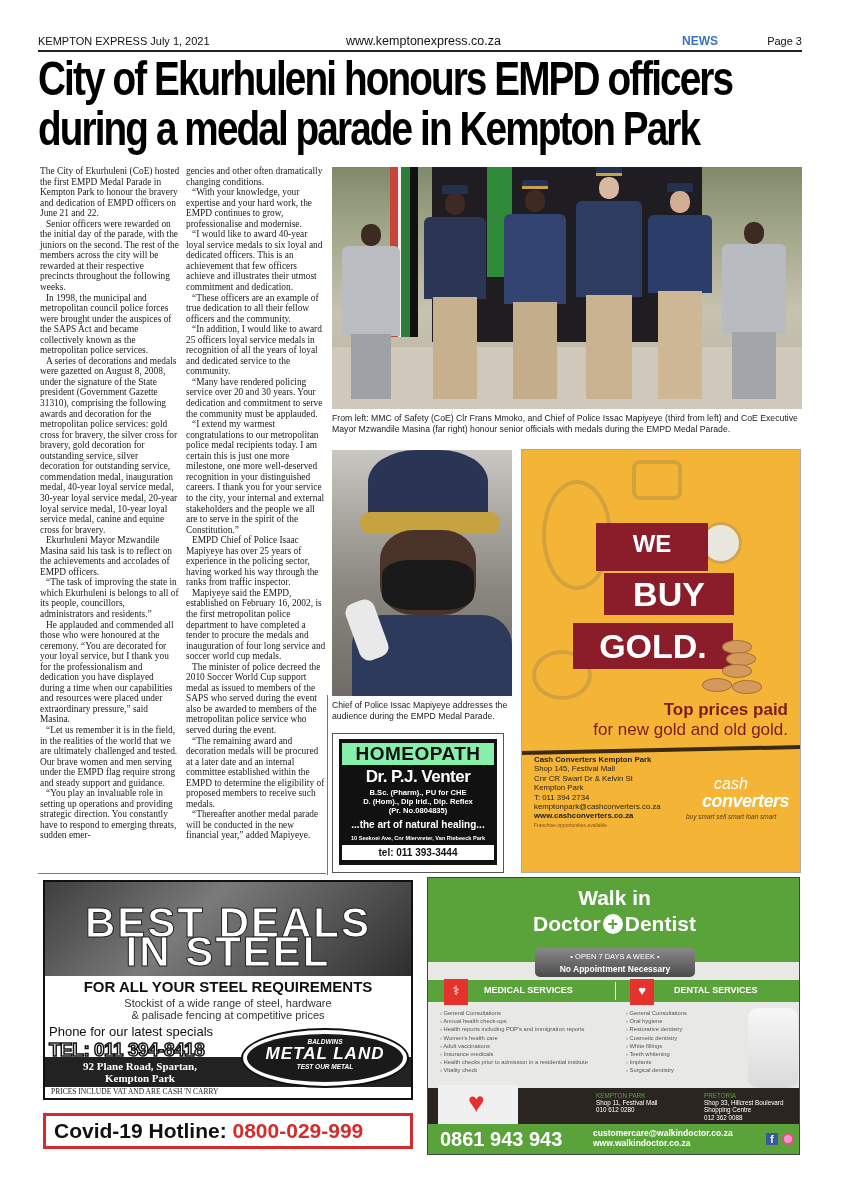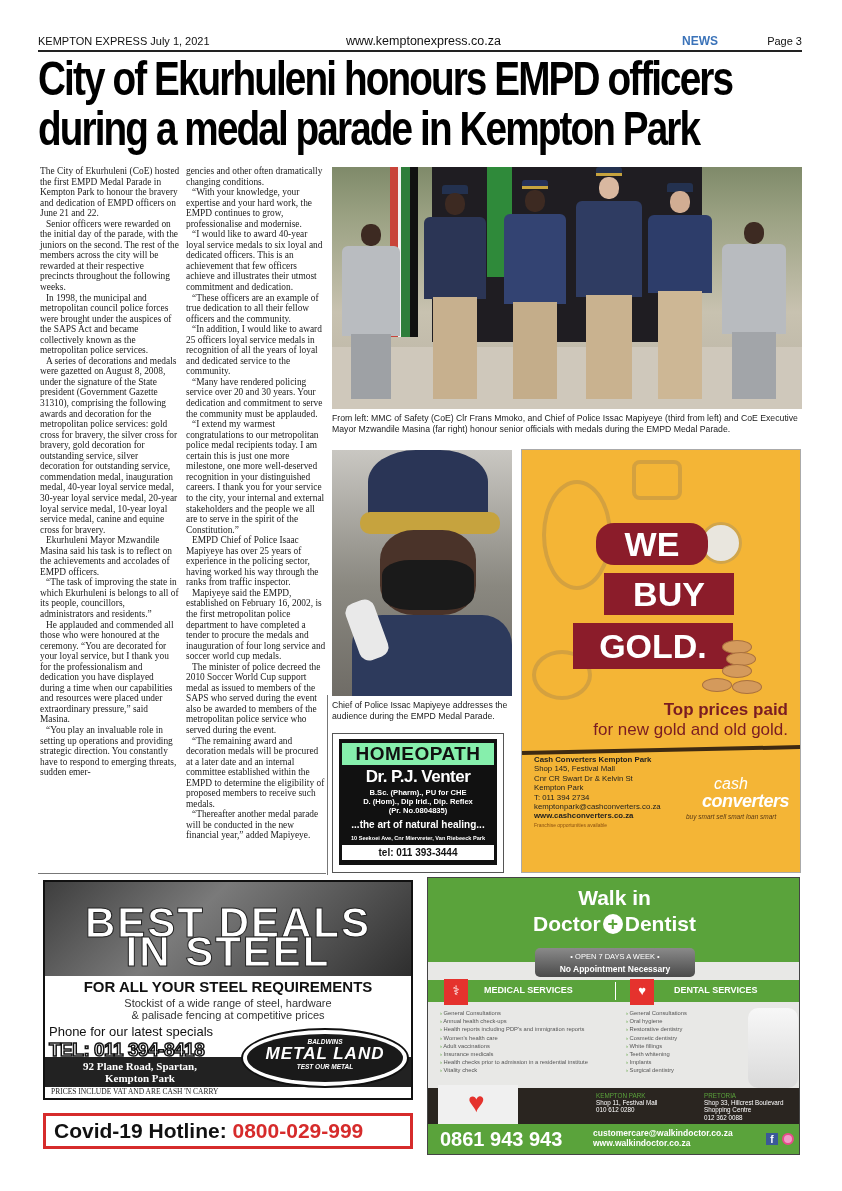--- a/index.html
+++ b/index.html
@@ -56,21 +56,21 @@
   .homeo-creds { position: absolute; left: 0; top: 49px; width: 158px; font-size: 7.6px; line-height: 9px; font-weight: bold; }
   .homeo-slogan { position: absolute; left: 0; top: 80px; width: 158px; font-size: 10px; font-weight: bold; }
   .homeo-addr { position: absolute; left: 0; top: 96px; width: 158px; font-size: 5.6px; font-weight: bold; }
   .homeo-tel { position: absolute; left: 3px; top: 106px; width: 152px; height: 15px; background: #fff; color: #111; font-size: 10px; font-weight: bold; line-height: 15px; }
   .homeo-code { position: absolute; left: 4px; bottom: 1px; font-size: 3px; color: #111; }
 
   
   .gold { position: absolute; left: 521px; top: 449px; width: 280px; height: 424px; background: #f4b536; border: 1px solid #aaa; font-family: "Liberation Sans", sans-serif; overflow: hidden; }
   .gold .jewel { position: absolute; border-radius: 50%; border: 4px solid #d4a13f; }
   .gold .banner { position: absolute; background: #8b1c2a; color: #fff; font-weight: bold; text-align: center; }
-  .gold .b1 { left: 74px; top: 73px; width: 112px; height: 42px; font-size: 34px; line-height: 42px; border-radius: 18px; }
+  .gold .b1 { left: 74px; top: 73px; width: 112px; height: 48px; font-size: 24px; line-height: 42px; }
   .gold .b2 { left: 82px; top: 123px; width: 130px; height: 42px; font-size: 34px; line-height: 42px; }
   .gold .b3 { left: 51px; top: 173px; width: 160px; height: 46px; font-size: 34px; line-height: 46px; }
   .gold .watch { position: absolute; left: 178px; top: 72px; width: 42px; height: 42px; border-radius: 50%; background: #e9e6de; border: 3px solid #d1a54a; }
   .gold .coins { position: absolute; left: 180px; top: 190px; width: 70px; height: 60px; }
   .gold .coin { position: absolute; width: 30px; height: 14px; border-radius: 50%; background: #d49a5c; border: 1px solid #a9713f; }
   .gold .top-prices { position: absolute; right: 12px; top: 250px; font-weight: bold; font-size: 17px; color: #7a1c22; }
   .gold .sub { position: absolute; right: 12px; top: 270px; font-size: 17px; color: #7a1c22; }
   .gold .divider { position: absolute; left: 0; top: 298px; width: 280px; height: 4px; background: #3e2a12; transform: rotate(-1.2deg); }
   .gold .contact { position: absolute; left: 12px; top: 305px; font-size: 7.8px; line-height: 9.4px; color: #1e1e1e; }
   .gold .contact .bold { font-weight: bold; }
@@ -145,20 +145,21 @@
 </div>
 
 <div class="col col1">
   <p class="first">The City of Ekurhuleni (CoE) hosted the first EMPD Medal Parade in Kempton Park to honour the bravery and dedication of EMPD officers on June 21 and 22.</p>
   <p>Senior officers were rewarded on the initial day of the parade, with the juniors on the second. The rest of the members across the city will be rewarded at their respective precincts throughout the following weeks.</p>
   <p>In 1998, the municipal and metropolitan council police forces were brought under the auspices of the SAPS Act and became collectively known as the metropolitan police services.</p>
   <p>A series of decorations and medals were gazetted on August 8, 2008, under the signature of the State president (Government Gazette 31310), comprising the following awards and decoration for the metropolitan police services: gold cross for bravery, the silver cross for bravery, gold decoration for outstanding service, silver decoration for outstanding service, commendation medal, inauguration medal, 40-year loyal service medal, 30-year loyal service medal, 20-year loyal service medal, 10-year loyal service medal, canine and equine cross for bravery.</p>
   <p>Ekurhuleni Mayor Mzwandile Masina said his task is to reflect on the achievements and accolades of EMPD officers.</p>
   <p>“The task of improving the state in which Ekurhuleni is belongs to all of its people, councillors, administrators and residents.”</p>
   <p>He applauded and commended all those who were honoured at the ceremony. “You are decorated for your loyal service, but I thank you for the professionalism and dedication you have displayed during a time when our capabilities and resources were placed under extraordinary pressure,” said Masina.</p>
+  <p>“Let us remember it is in the field, in the realities of the world that we are ultimately challenged and tested. Our brave women and men serving under the EMPD flag require strong and steady support and guidance.</p>
   <p>“You play an invaluable role in setting up operations and providing strategic direction. You constantly have to respond to emerging threats, sudden emer-</p>
 </div>
 <div class="col col2">
   <p class="first">gencies and other often dramatically changing conditions.</p>
   <p>“With your knowledge, your expertise and your hard work, the EMPD continues to grow, professionalise and modernise.</p>
   <p>“I would like to award 40-year loyal service medals to six loyal and dedicated officers. This is an achievement that few officers achieve and illustrates their utmost commitment and dedication.</p>
   <p>“These officers are an example of true dedication to all their fellow officers and the community.</p>
   <p>“In addition, I would like to award 25 officers loyal service medals in recognition of all the years of loyal and dedicated service to the community.</p>
   <p>“Many have rendered policing service over 20 and 30 years. Your dedication and commitment to serve the community must be applauded.</p>
   <p>“I extend my warmest congratulations to our metropolitan police medal recipients today. I am certain this is just one more milestone, one more well-deserved recognition in your distinguished careers. I thank you for your service to the city, your internal and external stakeholders and the people we all are to serve in the spirit of the Constitution.”</p>

